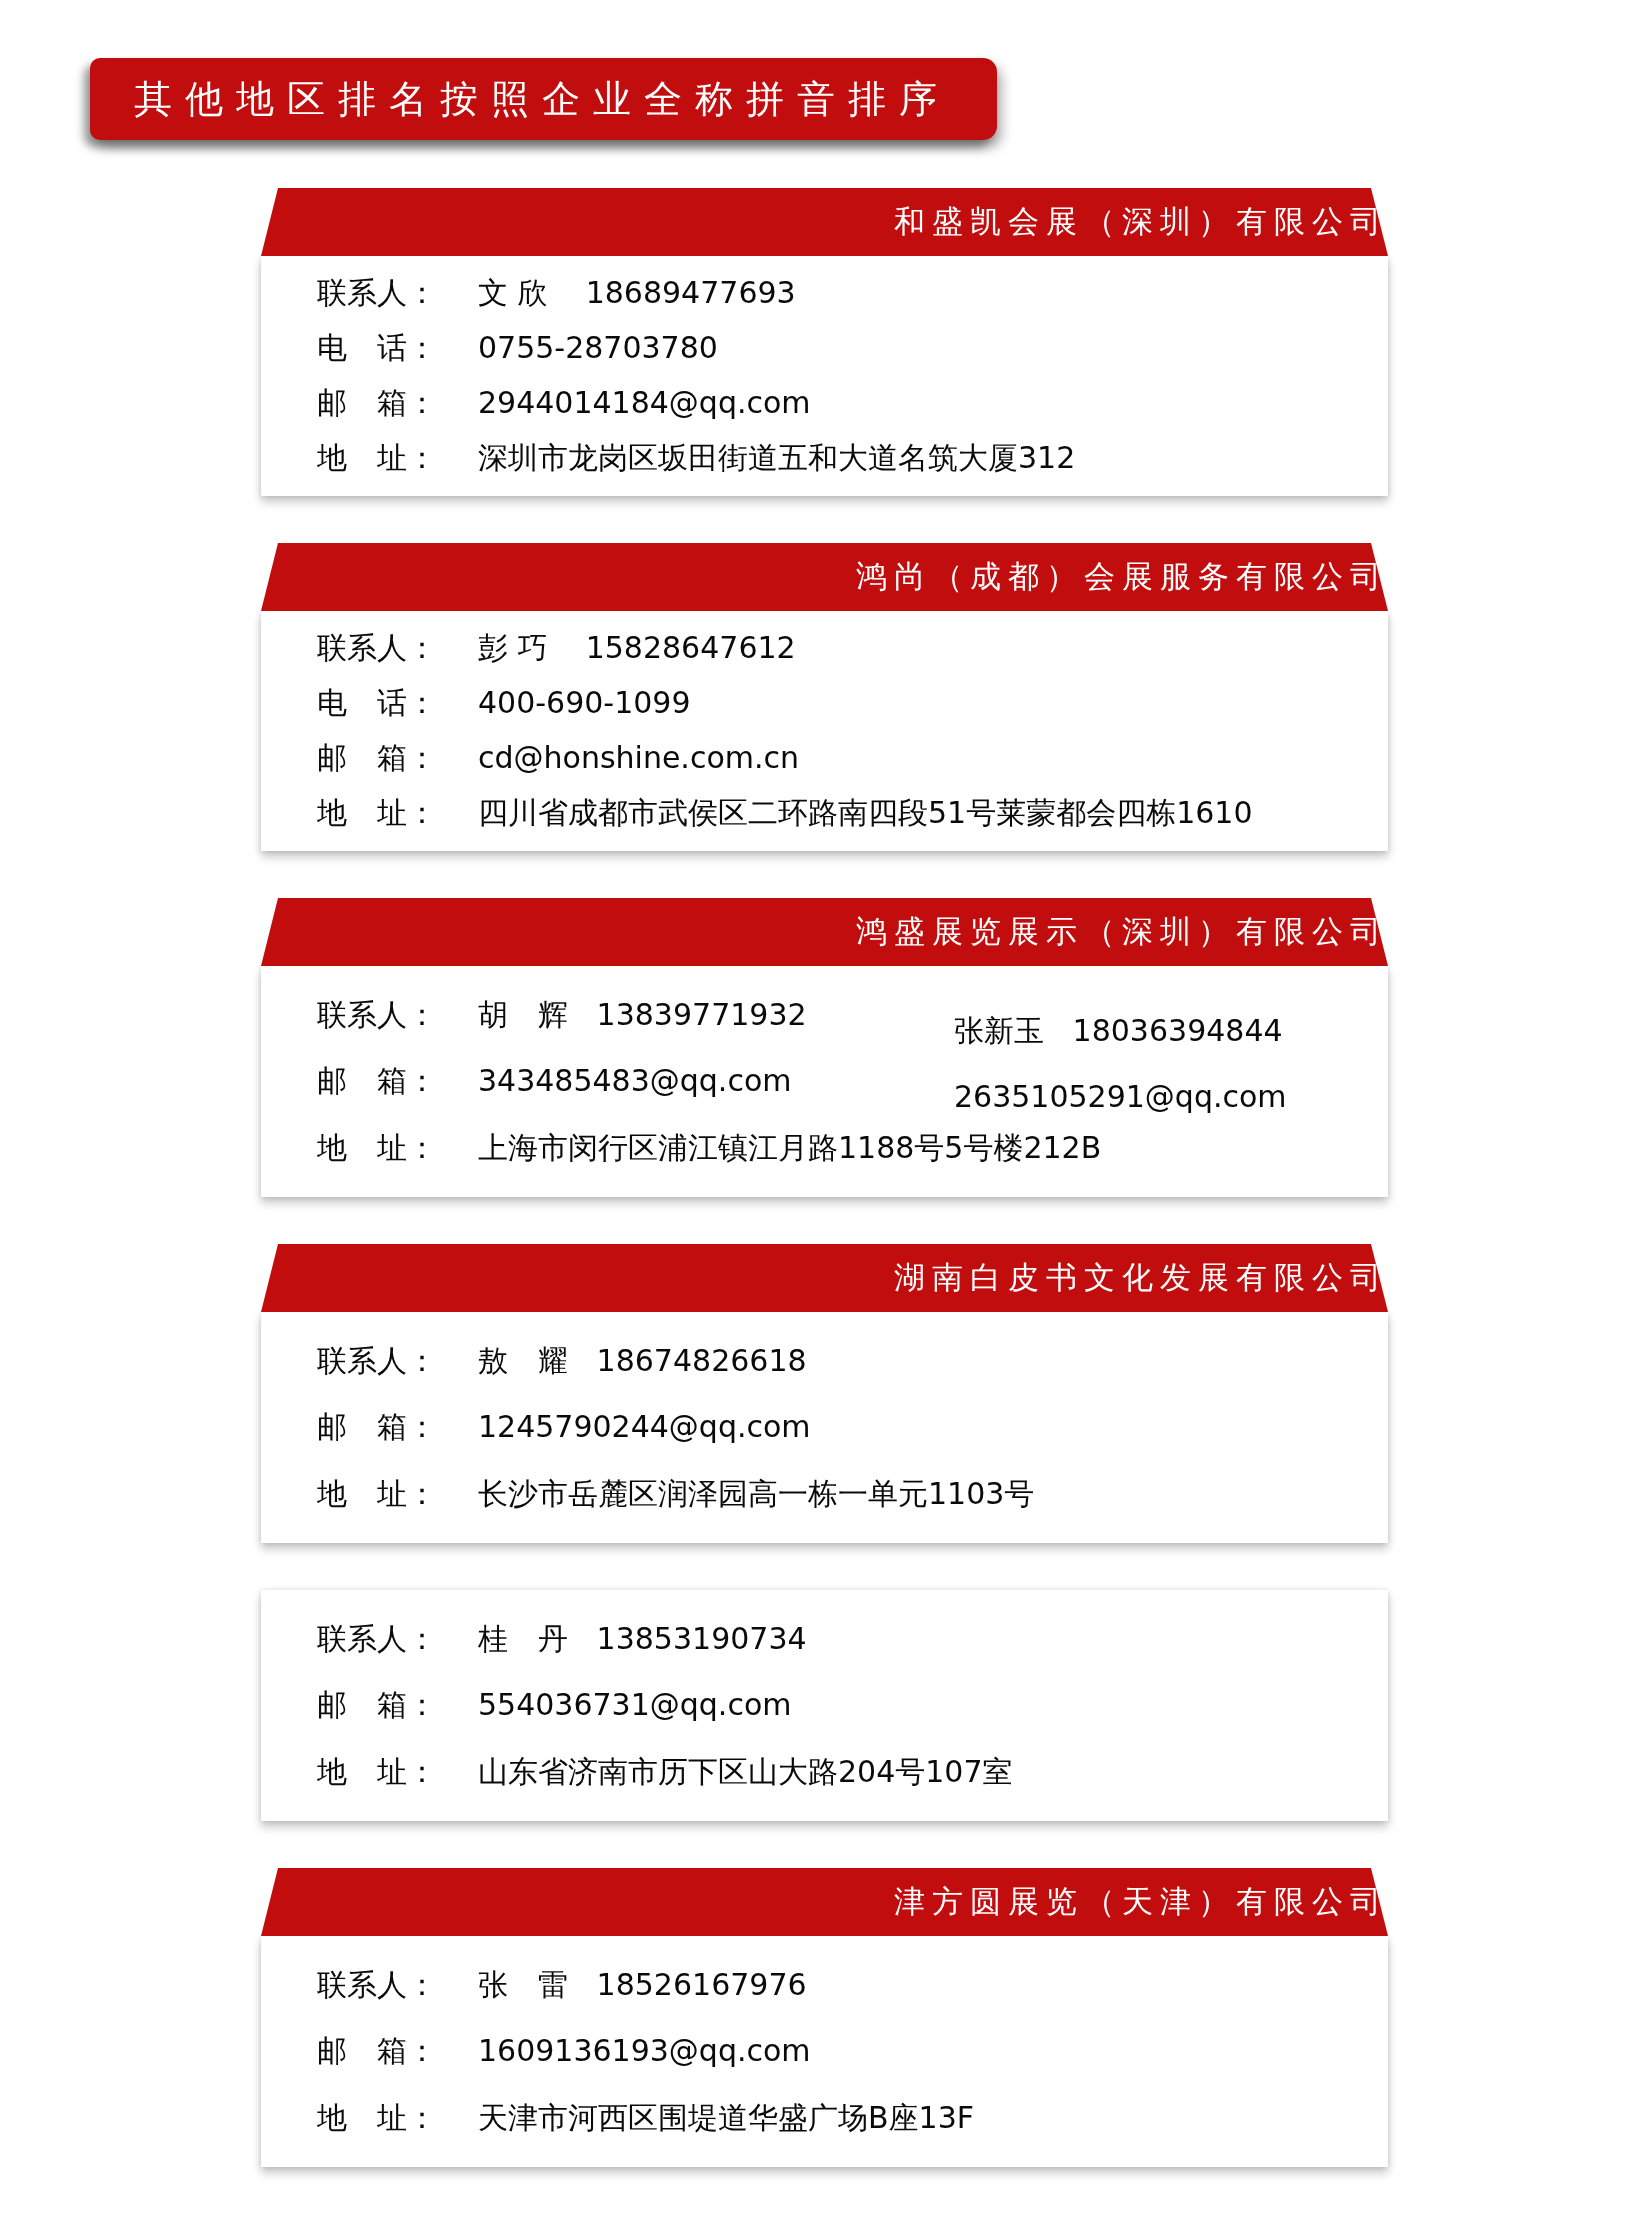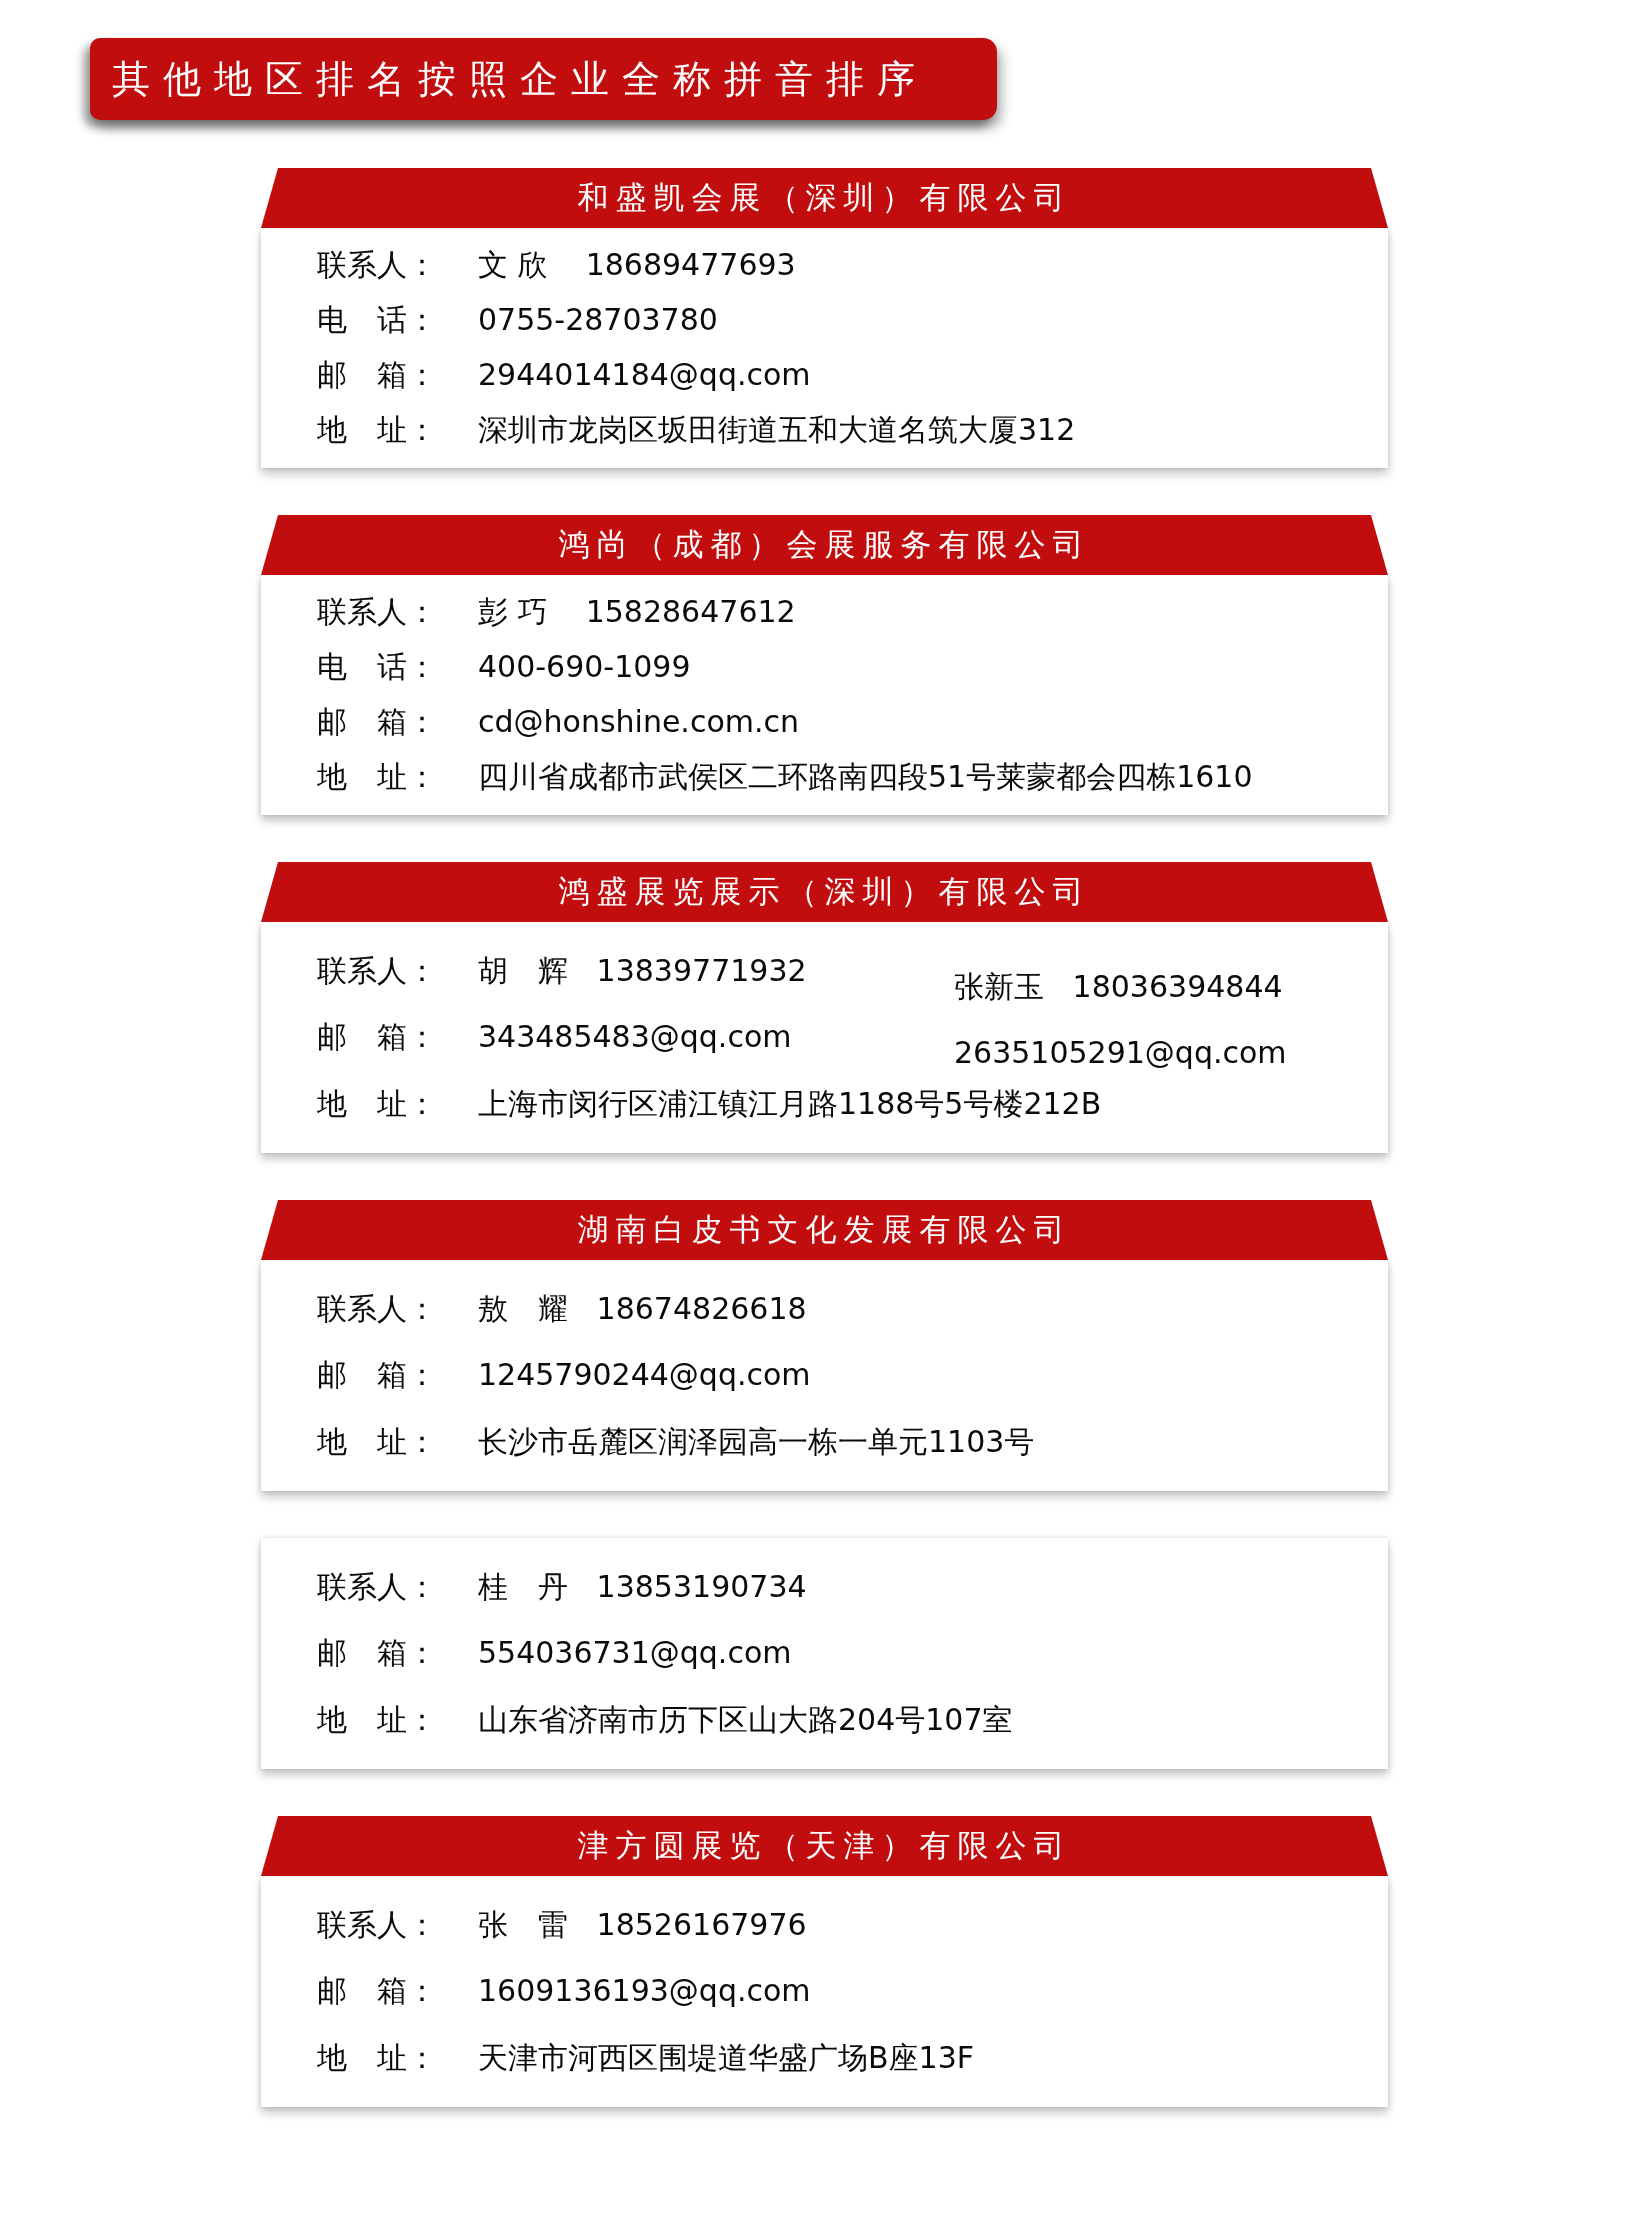--- a/index.html
+++ b/index.html
@@ -11,51 +11,51 @@
   .page {
     position: relative;
     width: 1646px;
     height: 2214px;
     background: #ffffff;
     overflow: hidden;
   }
   
   .title-banner {
     position: relative;
-    margin: 38px 0 0 90px;
+    margin: 58px 0 0 90px;
     width: 907px;
     height: 82px;
     background: var(--red, #c20d0e);
     border-radius: 10px 14px 14px 10px;
     box-shadow: -6px 7px 10px rgba(0,0,0,0.40), 5px 8px 12px rgba(0,0,0,0.30);
     display: flex;
     align-items: center;
-    padding-left: 22px;
+    padding-left: 44px;
   }
   .title-banner .title-text {
     color: #ffffff;
     font-size: 38px;
     letter-spacing: 13px;
     white-space: nowrap;
   }
   
   .company-list {
     width: 1127px;
     margin: 48px 0 0 261px;
   }
   .card {
     margin-bottom: 47px;
   }
   .card-banner {
-    height: 60px;
+    height: 68px;
     background: var(--red, #c20d0e);
     clip-path: polygon(17px 0, calc(100% - 17px) 0, 100% 100%, 0 100%);
     display: flex;
     align-items: center;
-    justify-content: center;
+    justify-content: flex-end;
   }
   .card-banner .company-name {
     color: #ffffff;
     font-size: 31px;
     letter-spacing: 7px;
     white-space: nowrap;
   }
   .card-body {
     background: #ffffff;
     box-shadow: 0 6px 9px rgba(0,0,0,0.22), 0 0 5px rgba(0,0,0,0.13);

